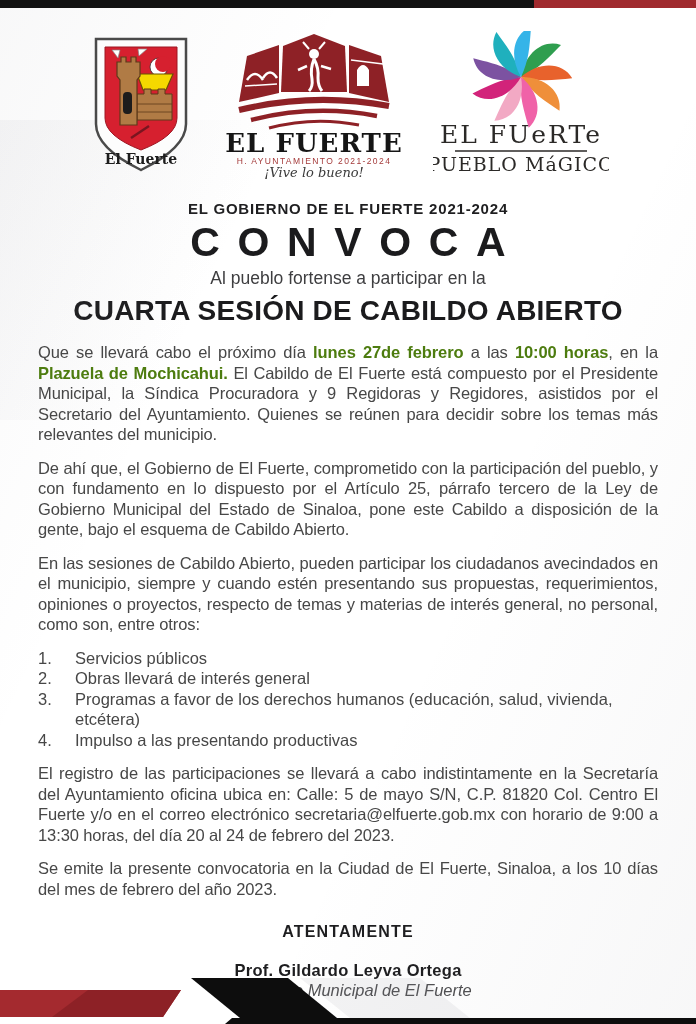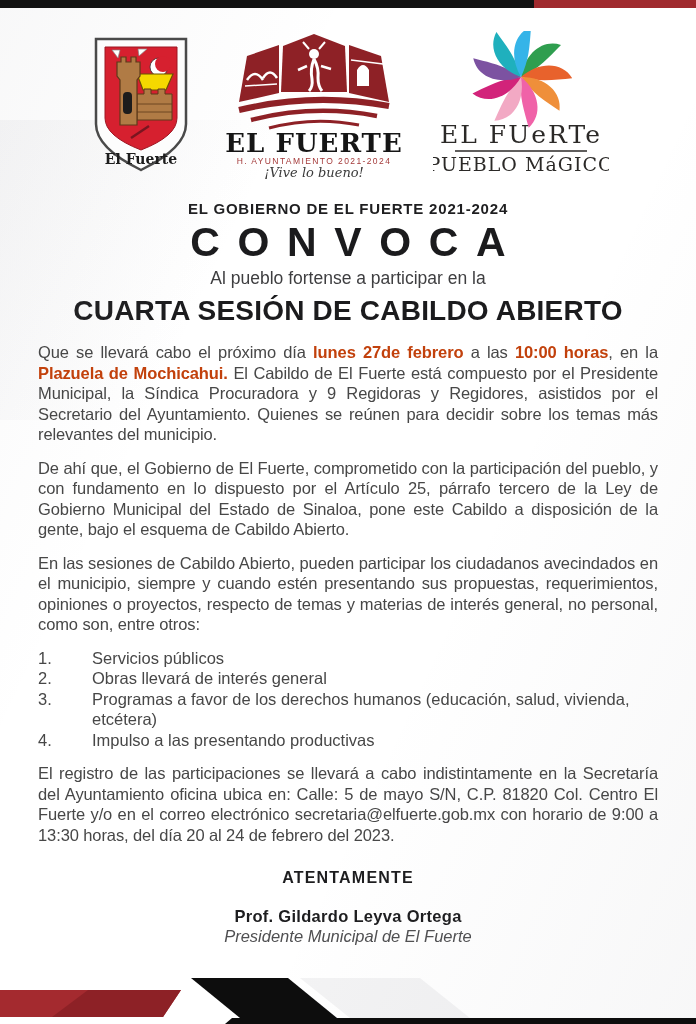--- a/index.html
+++ b/index.html
@@ -34,25 +34,25 @@
   .convoca{margin-top:3px;text-align:center;font-weight:800;font-size:41px;
     letter-spacing:0.43em;text-indent:0.43em;color:#1b1b1d;line-height:1.1;}
   .lead{margin-top:3px;text-align:center;font-size:17.5px;color:#3e3e40;}
   .subject{margin-top:6px;margin-bottom:15px;text-align:center;font-weight:800;
     font-size:28px;color:#1b1b1d;letter-spacing:0.2px;}
 
   
   .content{position:relative;padding:0 38px;}
   .para{margin:0 0 13px 0;text-align:justify;font-size:16.5px;line-height:20.5px;
     color:#474747;letter-spacing:-0.1px;}
-  .para b{color:#c2410c;}
+  .para b{color:#4d7c0f;}
   .num-list{margin:0 0 13px 0;}
   .li{display:flex;font-size:16.5px;line-height:20.5px;color:#474747;}
   .li-num{flex:none;width:37px;}
-  .li-text{flex:1;margin-left:17px;}
+  .li-text{flex:1;}
 
   
   .atent{margin-top:24px;text-align:center;font-weight:700;font-size:16px;
     letter-spacing:1.2px;color:#1d1d1f;}
   .sig-name{margin-top:20px;text-align:center;font-weight:700;font-size:16.5px;
     letter-spacing:0.3px;color:#1d1d1f;}
   .sig-title{margin-top:1px;text-align:center;font-style:italic;font-size:16.5px;
     color:#4f4f51;}
 
   
@@ -177,20 +177,21 @@
         <div class="li">
           <span class="li-num">3.</span>
           <span class="li-text">Programas a favor de los derechos humanos (educación, salud, vivienda, etcétera)</span>
         </div>
         <div class="li">
           <span class="li-num">4.</span>
           <span class="li-text">Impulso a las presentando productivas</span>
         </div>
       </div>
       <p class="para"><span>El registro de las participaciones se llevará a cabo indistintamente en la Secretaría del Ayuntamiento oficina ubica en: Calle: 5 de mayo S/N, C.P. 81820 Col. Centro El Fuerte y/o en el correo electrónico secretaria@elfuerte.gob.mx con horario de 9:00 a 13:30 horas, del día 20 al 24 de febrero del 2023.</span></p>
+      <p class="para"><span>Se emite la presente convocatoria en la Ciudad de El Fuerte, Sinaloa, a los 10 días del mes de febrero del año 2023.</span></p>
     </div>
 
   <div class="atent">ATENTAMENTE</div>
   <div class="sig-name">Prof. Gildardo Leyva Ortega</div>
   <div class="sig-title">Presidente Municipal de El Fuerte</div>
 
   <svg class="footer" width="696" height="49" viewBox="0 0 696 49">
     <polygon points="0,15 181,15 163,42 0,42" fill="#a42a2f"></polygon>
     <polygon points="88,15 181,15 163,42 52,42" fill="#8d2126"></polygon>
     <polygon points="191,3 288,3 337,43 240,43" fill="#0d0d0d"></polygon>

